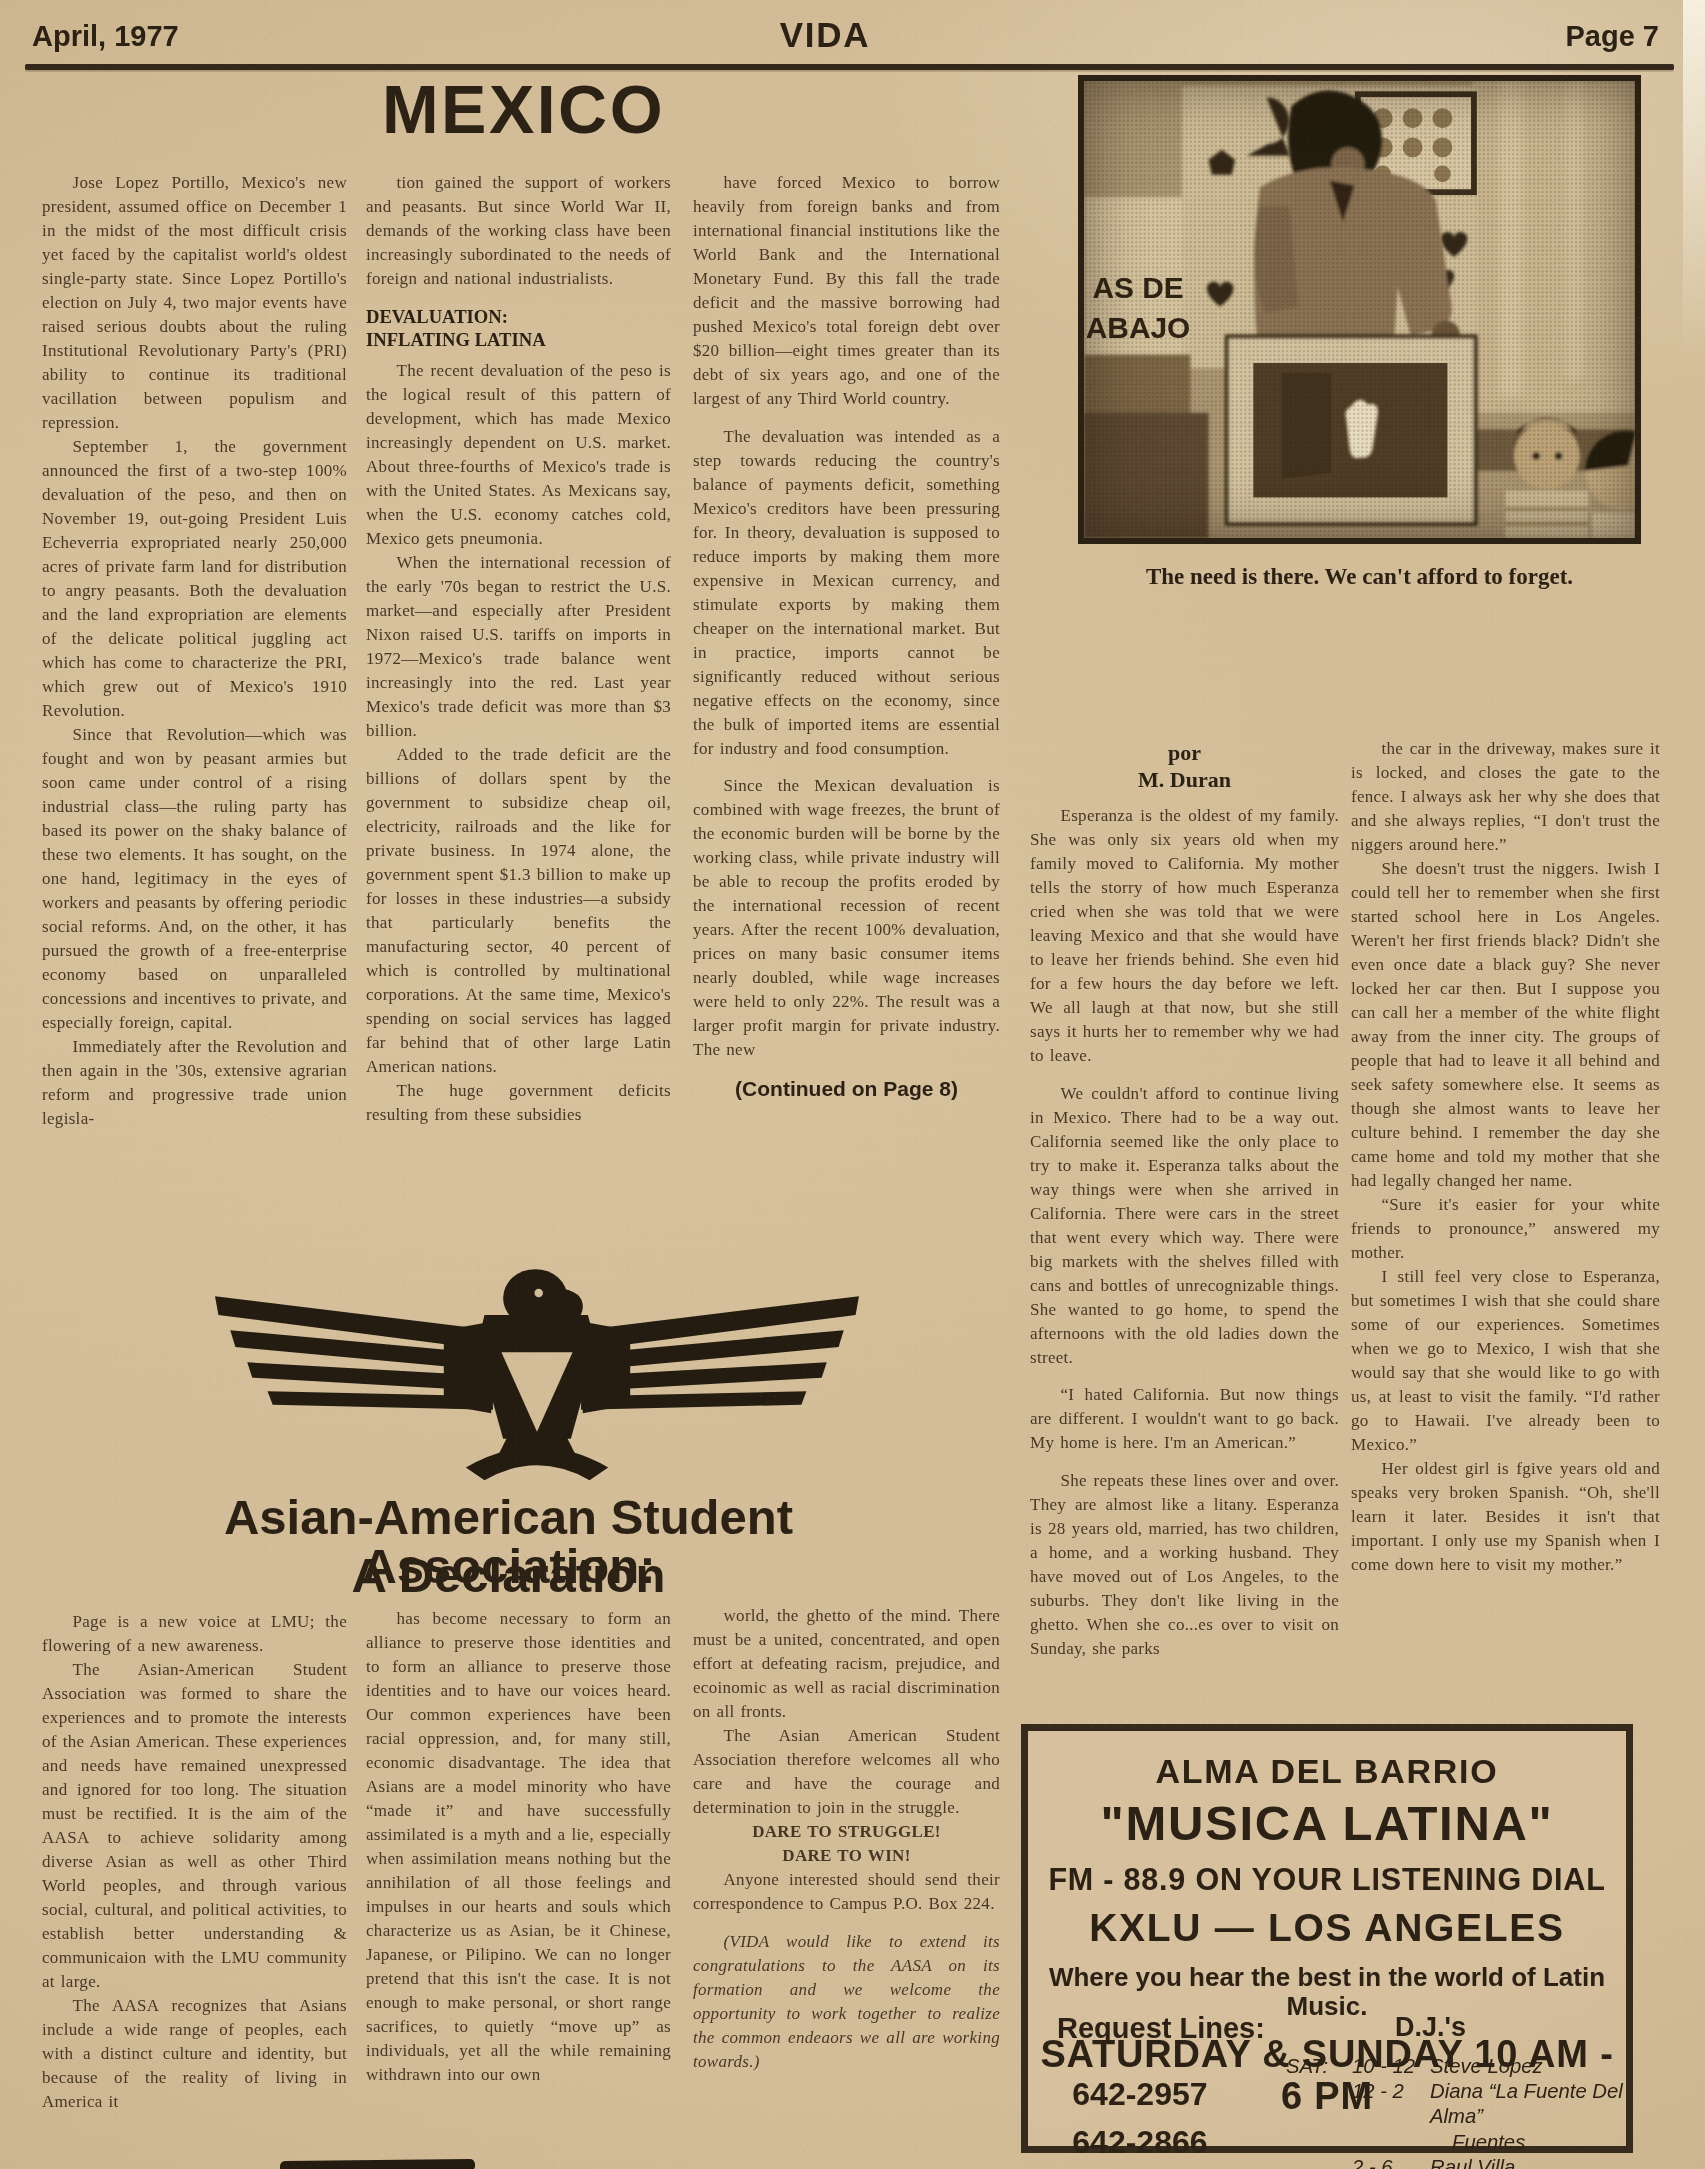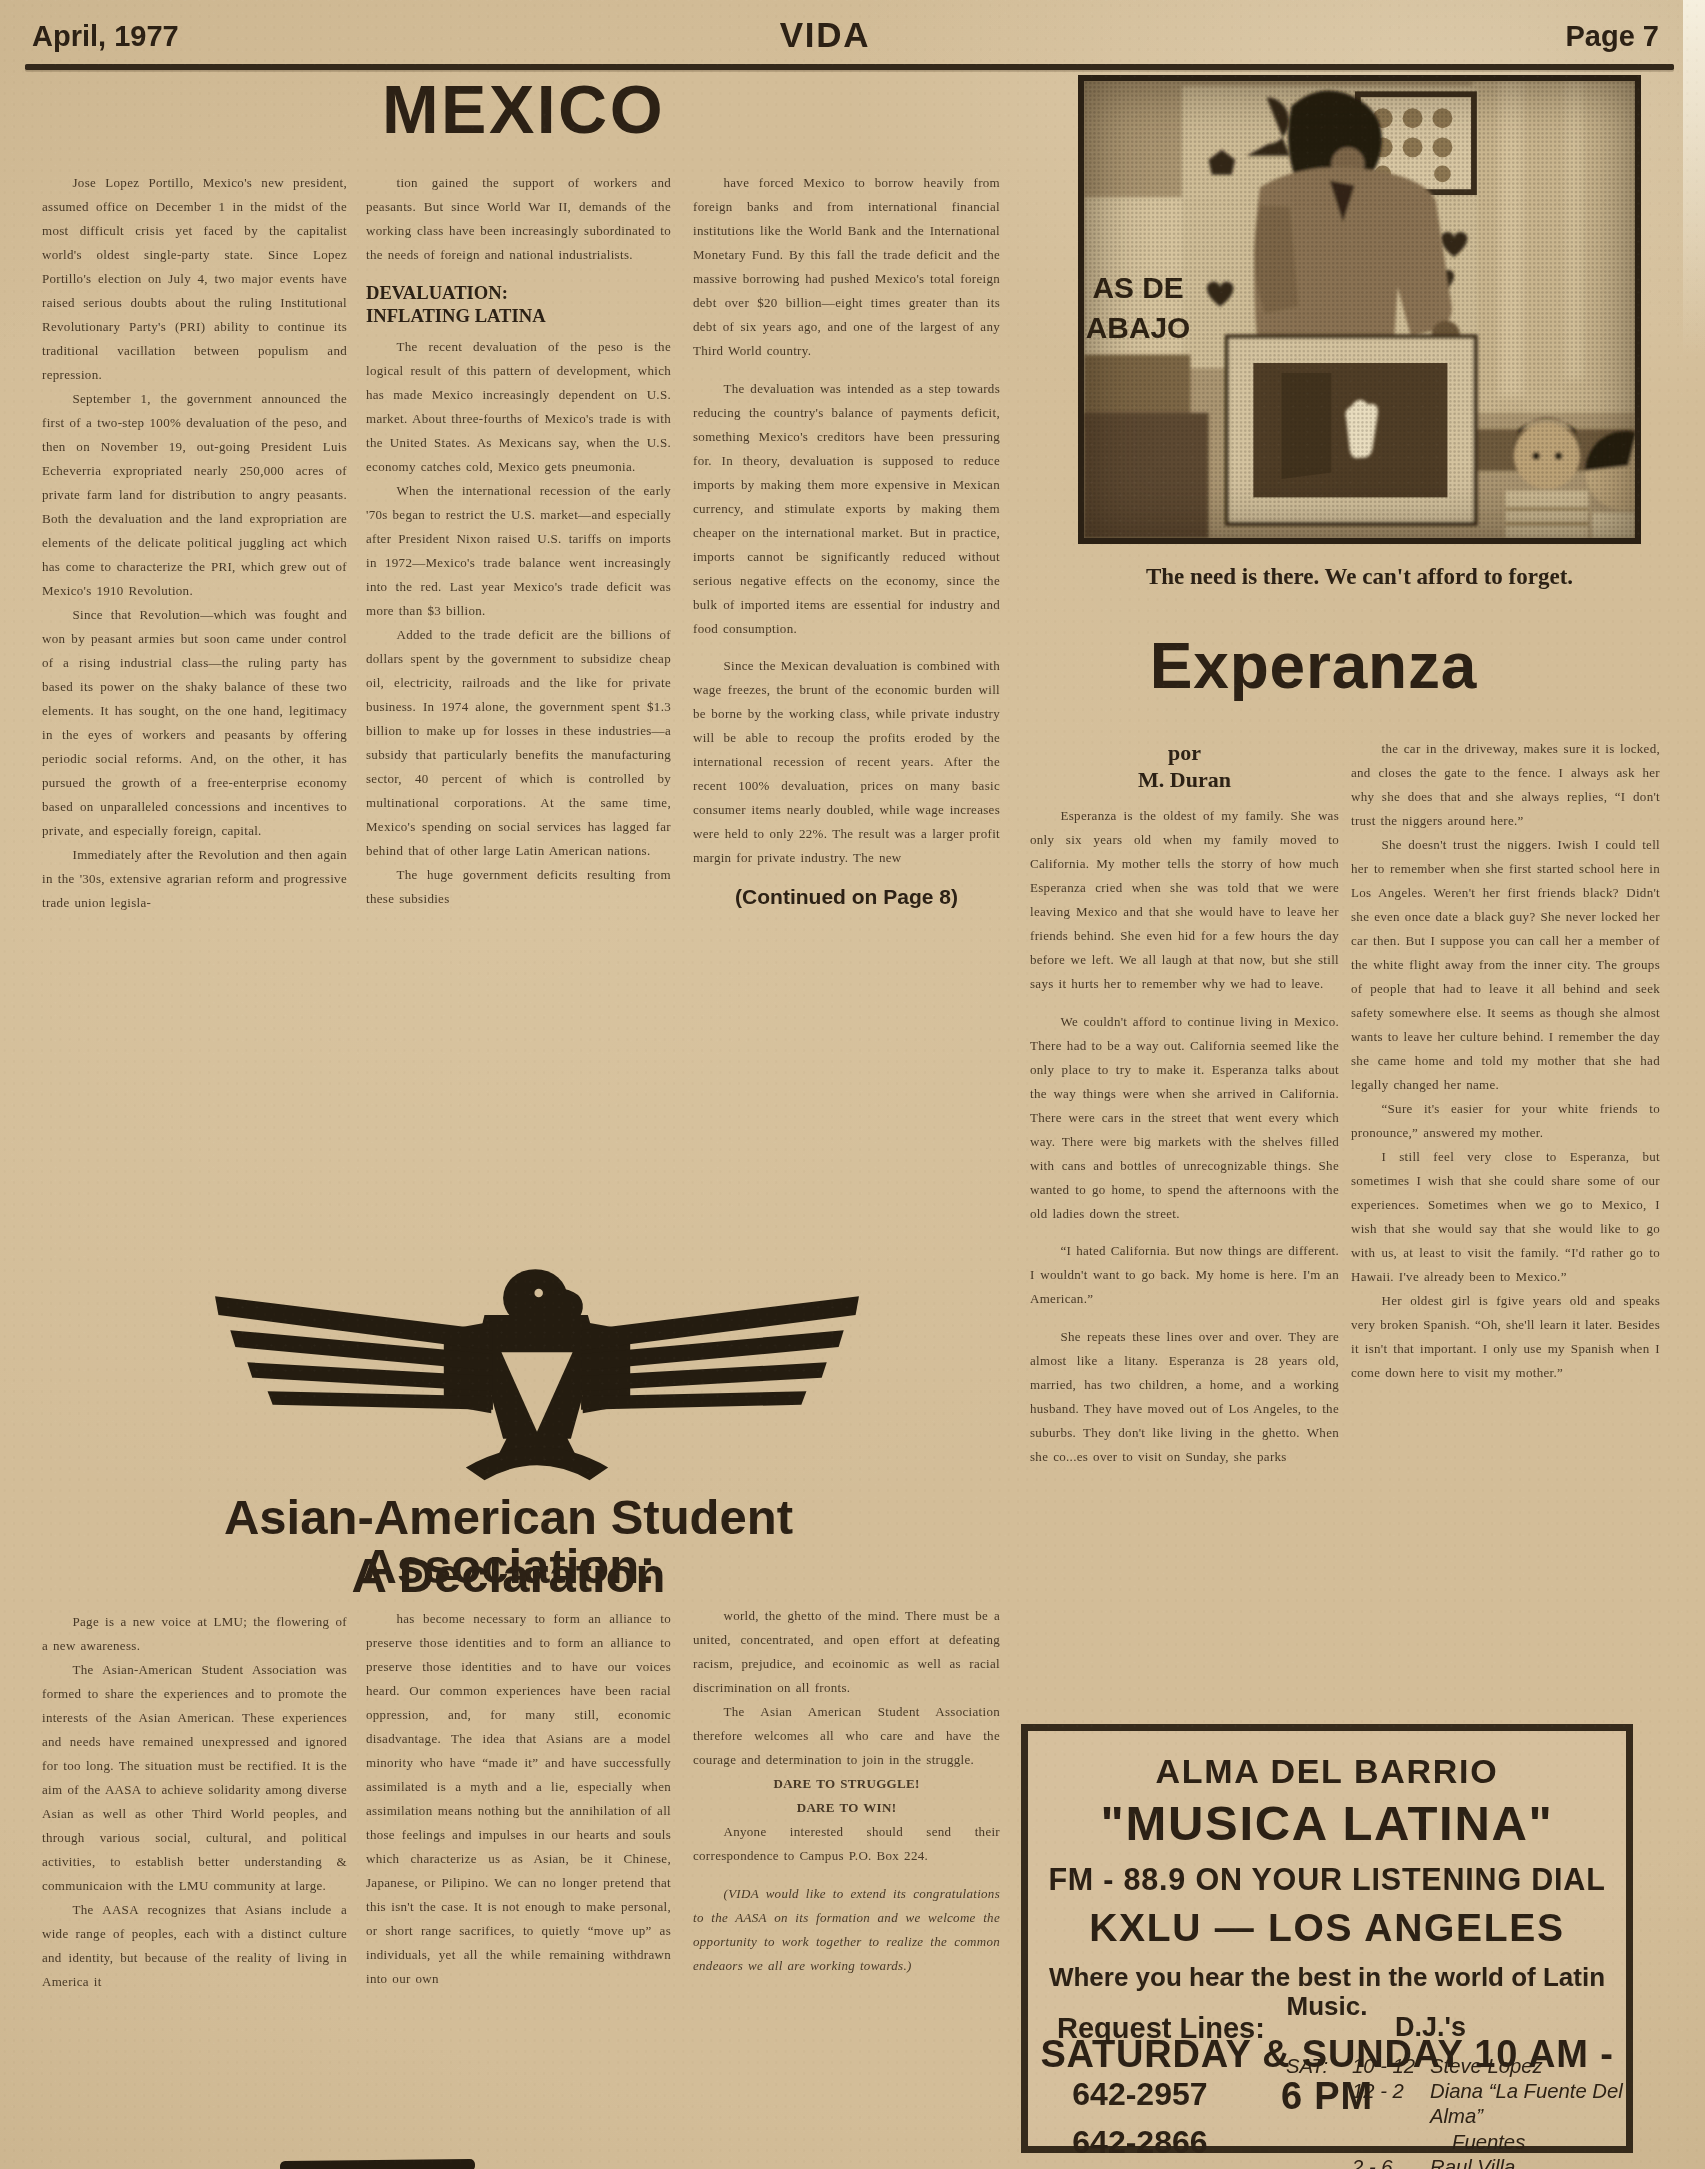--- a/index.html
+++ b/index.html
@@ -31,21 +31,21 @@
   
   .hdr-date{position:absolute;left:32px;top:22px;font:bold 29px/1 "Liberation Sans",sans-serif;color:var(--ink-dark);}
   .hdr-masthead{position:absolute;left:740px;top:17px;width:170px;text-align:center;font:bold 35px/1 "Liberation Sans",sans-serif;letter-spacing:1.7px;color:var(--ink-dark);}
   .hdr-page{position:absolute;left:1489px;top:22px;width:170px;text-align:right;font:bold 29px/1 "Liberation Sans",sans-serif;color:var(--ink-dark);}
   .hdr-rule{position:absolute;left:25.4px;top:64px;width:1649px;height:6px;background:var(--rule);border-radius:1.7px;box-shadow:0 1.7px 0 rgba(60,45,25,.25);}
 
   
   .col{position:absolute;}
   .bp{
     margin:0;text-indent:30.5px;text-align:justify;
-    font-size:13px;line-height:24px;letter-spacing:0.3px;word-spacing:1.4px;
+    font-size:17px;line-height:24px;letter-spacing:0.3px;word-spacing:1.4px;
     color:var(--ink);
   }
   .bp.mt{margin-top:13.6px;}
   .subhead{font:bold 18.6px/23px "Liberation Serif",serif;color:var(--ink-dark);margin:13.6px 0 8.5px 0;}
   .continued{margin-top:15.3px;text-align:center;text-indent:0;font:bold 21px/24px "Liberation Sans",sans-serif;color:var(--ink-dark);}
   .slogan{text-align:center;text-indent:0;font-weight:bold;}
   .ital{font-style:italic;}
 
   
   .mex-headline{position:absolute;left:269px;top:75px;width:509px;text-align:center;
@@ -223,21 +223,20 @@
         <circle cx="652" cy="470" r="48" fill="#c0a87e"></circle>
         <path d="M604,470 a48,48 0 0,1 62,-46 l-10,40 z" fill="#241a0e"></path>
         <rect x="612" y="520" width="52" height="31" fill="#d3c29c"></rect>
       </g>
     </svg>
     <div class="dots"></div>
     <div class="vig"></div>
   </div>
   <div class="photo-caption">The need is there. We can't afford to forget.</div>
 
-  <div class="exp-headline">Experanza</div>
   <div class="exp-byline">
     <div>por</div>
     <div>M. Duran</div>
   </div>
 
   <div class="col" style="left:1030px;top:804px;width:309px;">
     <p class="bp">Esperanza is the oldest of my family. She was only six years old when my family moved to California. My mother tells the storry of how much Esperanza cried when she was told that we were leaving Mexico and that she would have to leave her friends behind. She even hid for a few hours the day before we left. We all laugh at that now, but she still says it hurts her to remember why we had to leave.</p>
     <p class="bp mt">We couldn't afford to continue living in Mexico. There had to be a way out. California seemed like the only place to try to make it. Esperanza talks about the way things were when she arrived in California. There were cars in the street that went every which way. There were big markets with the shelves filled with cans and bottles of unrecognizable things. She wanted to go home, to spend the afternoons with the old ladies down the street.</p>
     <p class="bp mt">“I hated California. But now things are different. I wouldn't want to go back. My home is here. I'm an American.”</p>
     <p class="bp mt">She repeats these lines over and over. They are almost like a litany. Esperanza is 28 years old, married, has two children, a home, and a working husband. They have moved out of Los Angeles, to the suburbs. They don't like living in the ghetto. When she co...es over to visit on Sunday, she parks</p>

